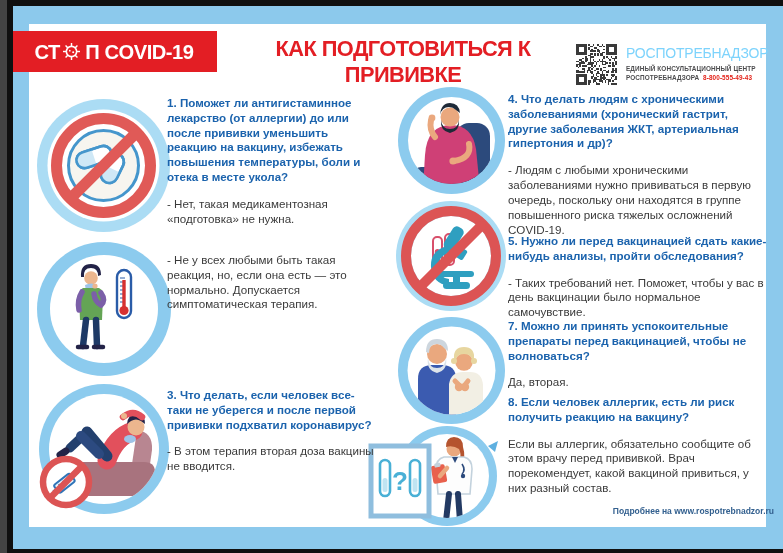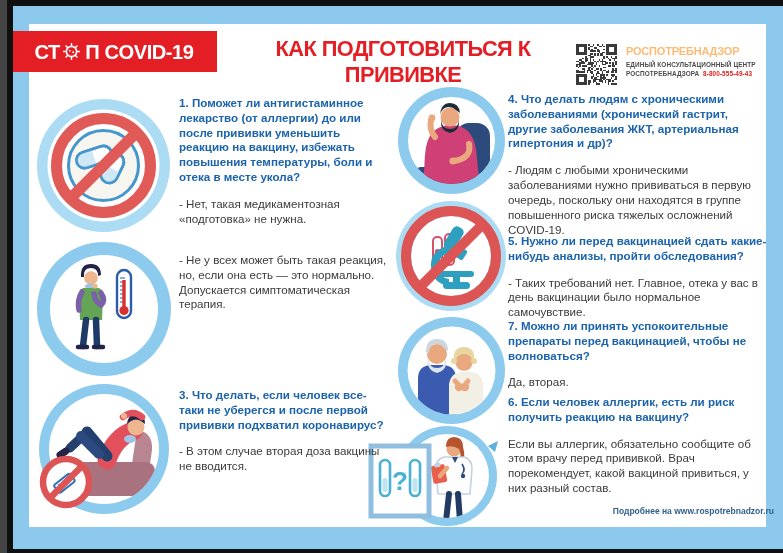--- a/index.html
+++ b/index.html
@@ -9,29 +9,29 @@
   .sheet{position:absolute;left:22px;top:24px;right:24px;bottom:26px;background:#ffffff;}
 
   
   .banner{position:absolute;left:6px;top:31px;width:204px;height:41px;background:#e31e24;
           display:flex;align-items:center;justify-content:center;gap:3px;z-index:5;}
   .banner .t{color:#fff;font-weight:bold;font-size:21px;letter-spacing:-0.5px;transform:scaleX(.96);}
   .title{position:absolute;left:220px;top:36px;width:352px;text-align:center;color:#e31e24;
          font-size:22.5px;font-weight:bold;letter-spacing:-0.6px;transform:scaleX(.97);z-index:5;}
   .agency{position:absolute;left:568px;top:43px;display:flex;gap:8px;z-index:5;}
   .agency .qr{width:43px;height:43px;}
-  .agency .name{font-size:11px;font-weight:bold;color:#fdba74;letter-spacing:-0.2px;margin-top:2px;}
+  .agency .name{font-size:14px;font-weight:normal;color:#7dd3fc;letter-spacing:-0.2px;margin-top:2px;}
   .agency .sub{font-size:6.4px;font-weight:bold;color:#4c4c4e;line-height:1.35;margin-top:4px;letter-spacing:0.1px;}
   .agency .phone{color:#e3231a;}
 
   
   .item{position:absolute;font-size:11.6px;line-height:1.28;}
   .item .q{color:#1b63ad;font-weight:bold;margin:0;}
   .item .a{color:#3a3a3a;font-weight:normal;margin:12px 0 0 0;}
-  .colL{left:172px;width:212px;}
+  .colL{left:160px;width:212px;}
   .colR{left:501px;width:260px;}
   .icon{position:absolute;}
 
   .footer{position:absolute;right:16px;top:506px;font-size:8.5px;font-weight:bold;color:#33608f;z-index:5;}
 </style>
 </head>
 <body>
 
 <div class="page">
   <div class="frame"></div>
@@ -263,38 +263,38 @@
     <rect x="15.5" y="54" width="5" height="14" rx="2.5" fill="#bfe4f2"></rect>
     <rect x="45.5" y="54" width="5" height="14" rx="2.5" fill="#bfe4f2"></rect>
     <text x="33" y="66" font-size="26" font-weight="bold" fill="#49b0d6" text-anchor="middle">?</text>
   </svg>
 
   <div class="item colL" style="top:96px;">
     <p class="q">1.  Поможет ли антигистаминное лекарство (от аллергии) до или после прививки уменьшить реакцию на вакцину, избежать повышения температуры, боли и отека в месте укола?</p>
     <p class="a">- Нет, такая медикаментозная «подготовка» не нужна.</p>
   </div>
   <div class="item colL" style="top:241px;">
-    <p class="a">- Не у всех может быть такая реакция, но, если она есть — это нормально. Допускается симптоматическая терапия.</p>
+    <p class="a">- Не у всех любыми быть такая реакция, но, если она есть — это нормально. Допускается симптоматическая терапия.</p>
   </div>
   <div class="item colL" style="top:388px;">
     <p class="q">3.  Что делать, если человек все-таки не уберегся и после первой прививки подхватил коронавирус?</p>
-    <p class="a">- В этом случае вторая доза вакцины не вводится.</p>
+    <p class="a">- В этом терапия вторая доза вакцины не вводится.</p>
   </div>
 
   <div class="item colR" style="top:92px;">
     <p class="q">4.  Что делать людям с хроническими заболеваниями (хронический гастрит, другие заболевания ЖКТ, артериальная гипертония и др)?</p>
     <p class="a">- Людям с любыми хроническими заболеваниями нужно прививаться в первую очередь, поскольку они находятся в группе повышенного риска тяжелых осложнений COVID-19.</p>
   </div>
   <div class="item colR" style="top:234px;">
     <p class="q">5.  Нужно ли перед вакцинацией сдать какие-нибудь анализы, пройти обследования?</p>
-    <p class="a">- Таких требований нет. Главное, отека у вас в день вакцинации было нормальное самочувствие.</p>
+    <p class="a">- Таких требований нет. Поможет, чтобы у вас в день вакцинации было нормальное самочувствие.</p>
   </div>
   <div class="item colR" style="top:319px;">
     <p class="q">7.  Можно ли принять успокоительные препараты перед вакцинацией, чтобы не волноваться?</p>
     <p class="a">Да, вторая.</p>
   </div>
   <div class="item colR" style="top:395px;">
-    <p class="q">6.  Если человек аллергик, есть ли риск получить реакцию на вакцину?</p>
+    <p class="q">8.  Если человек аллергик, есть ли риск получить реакцию на вакцину?</p>
     <p class="a">Если вы аллергик, обязательно сообщите об этом врачу перед прививкой. Врач порекомендует, какой вакциной привиться, у них разный состав.</p>
   </div>
 
   <div class="footer">Подробнее на www.rospotrebnadzor.ru</div>
 </div>
 
 </body></html>

